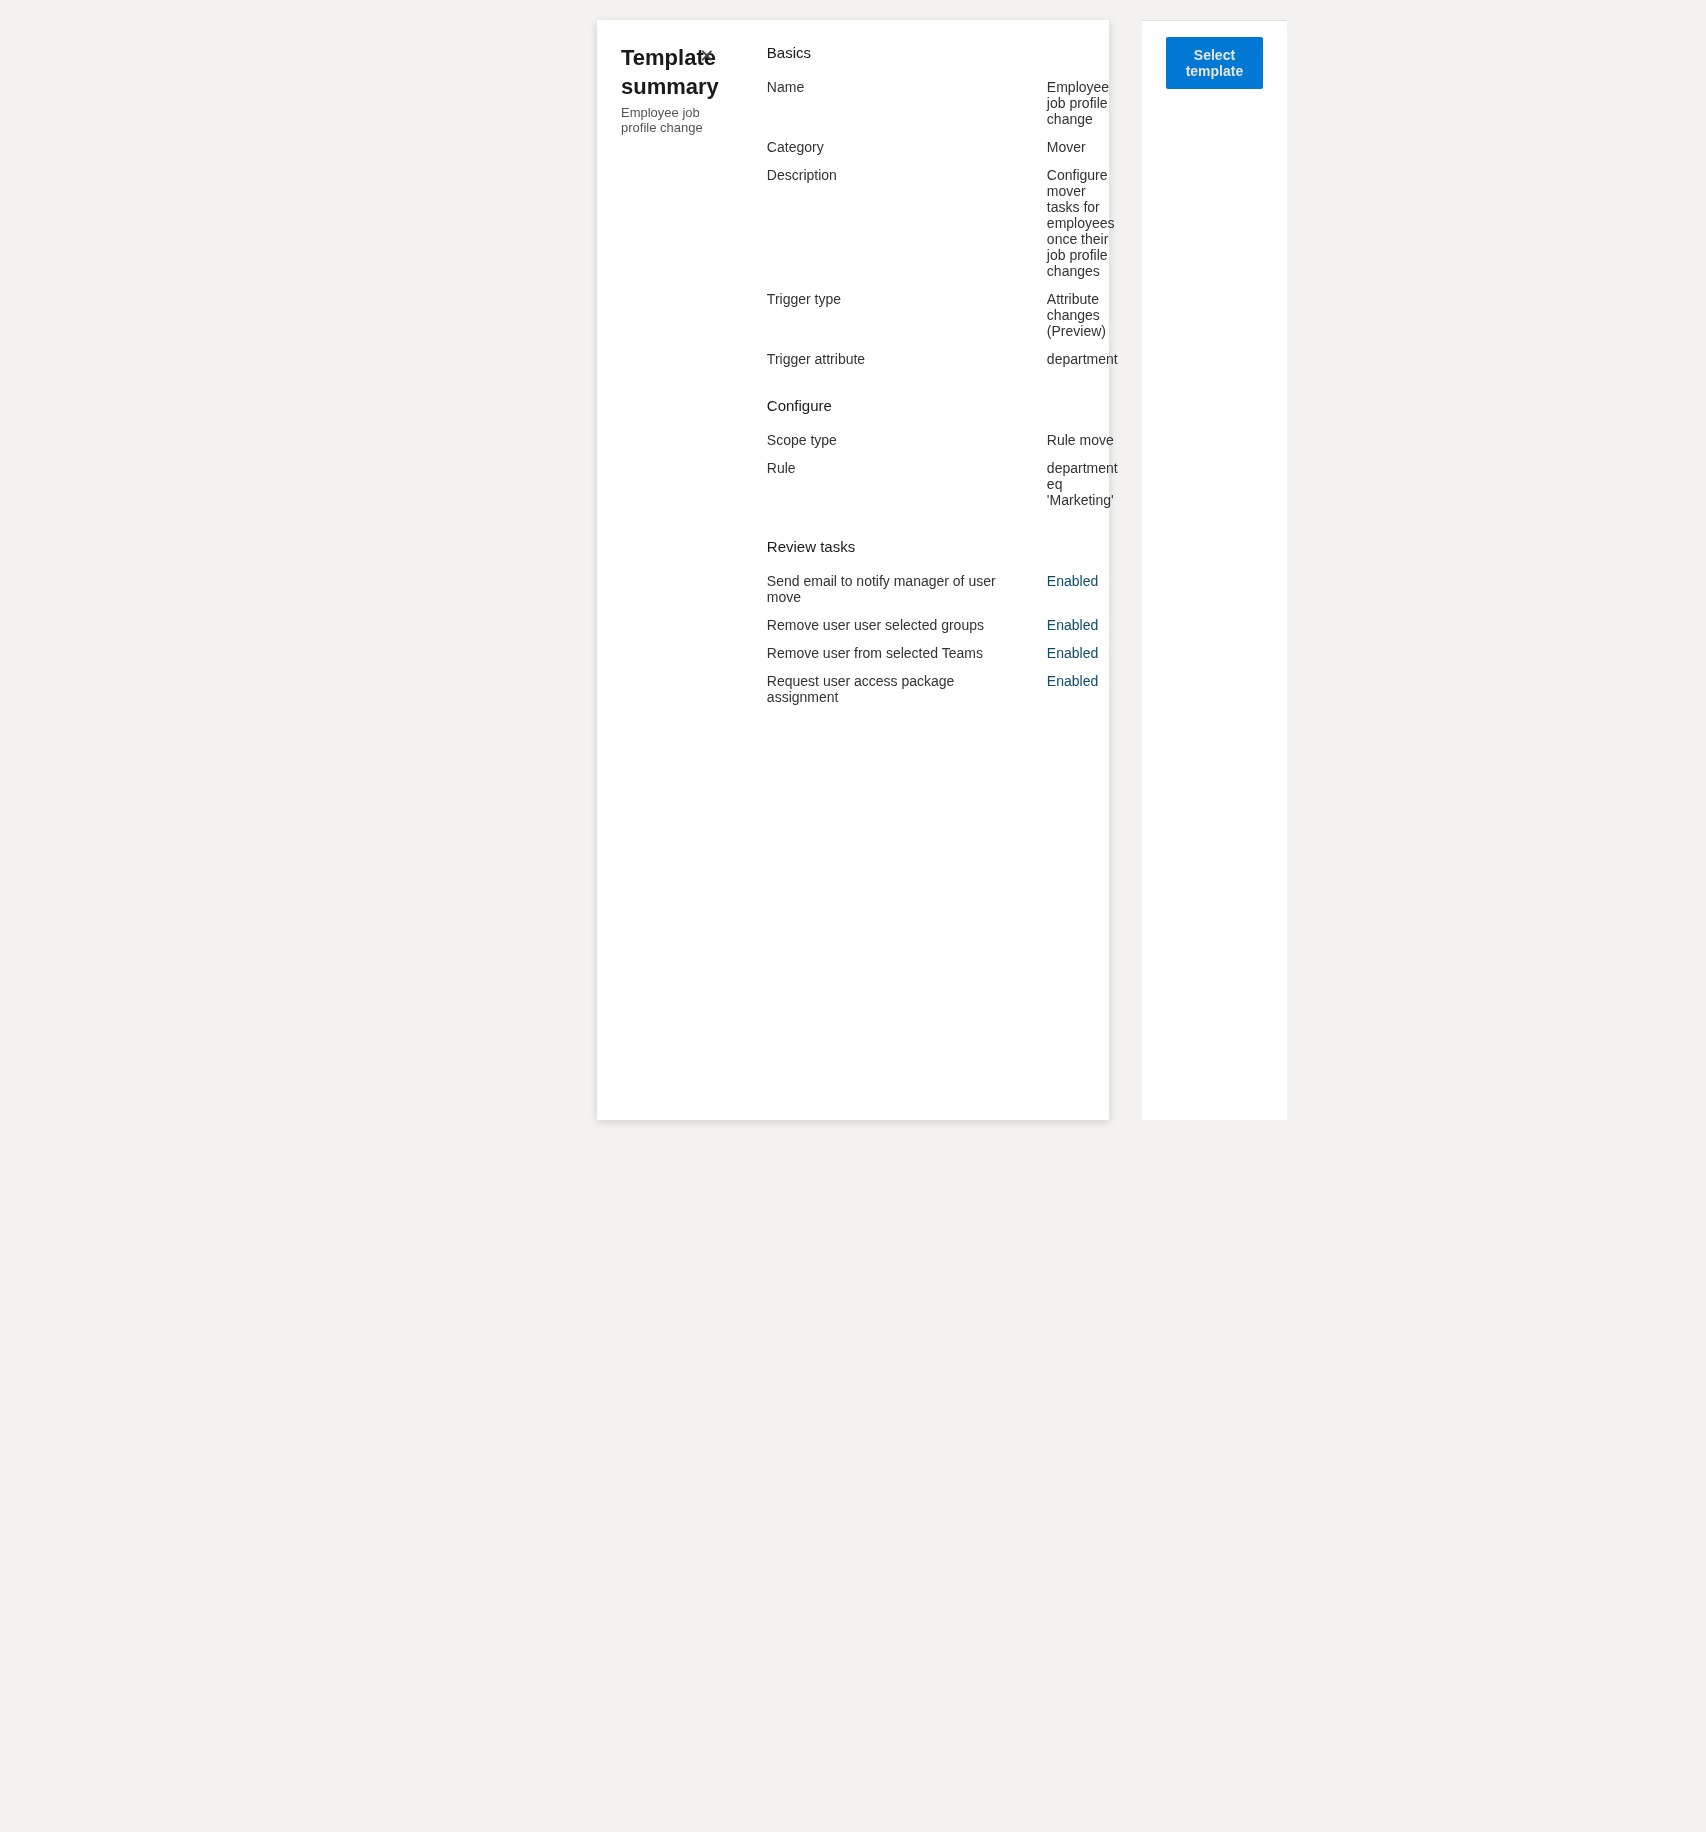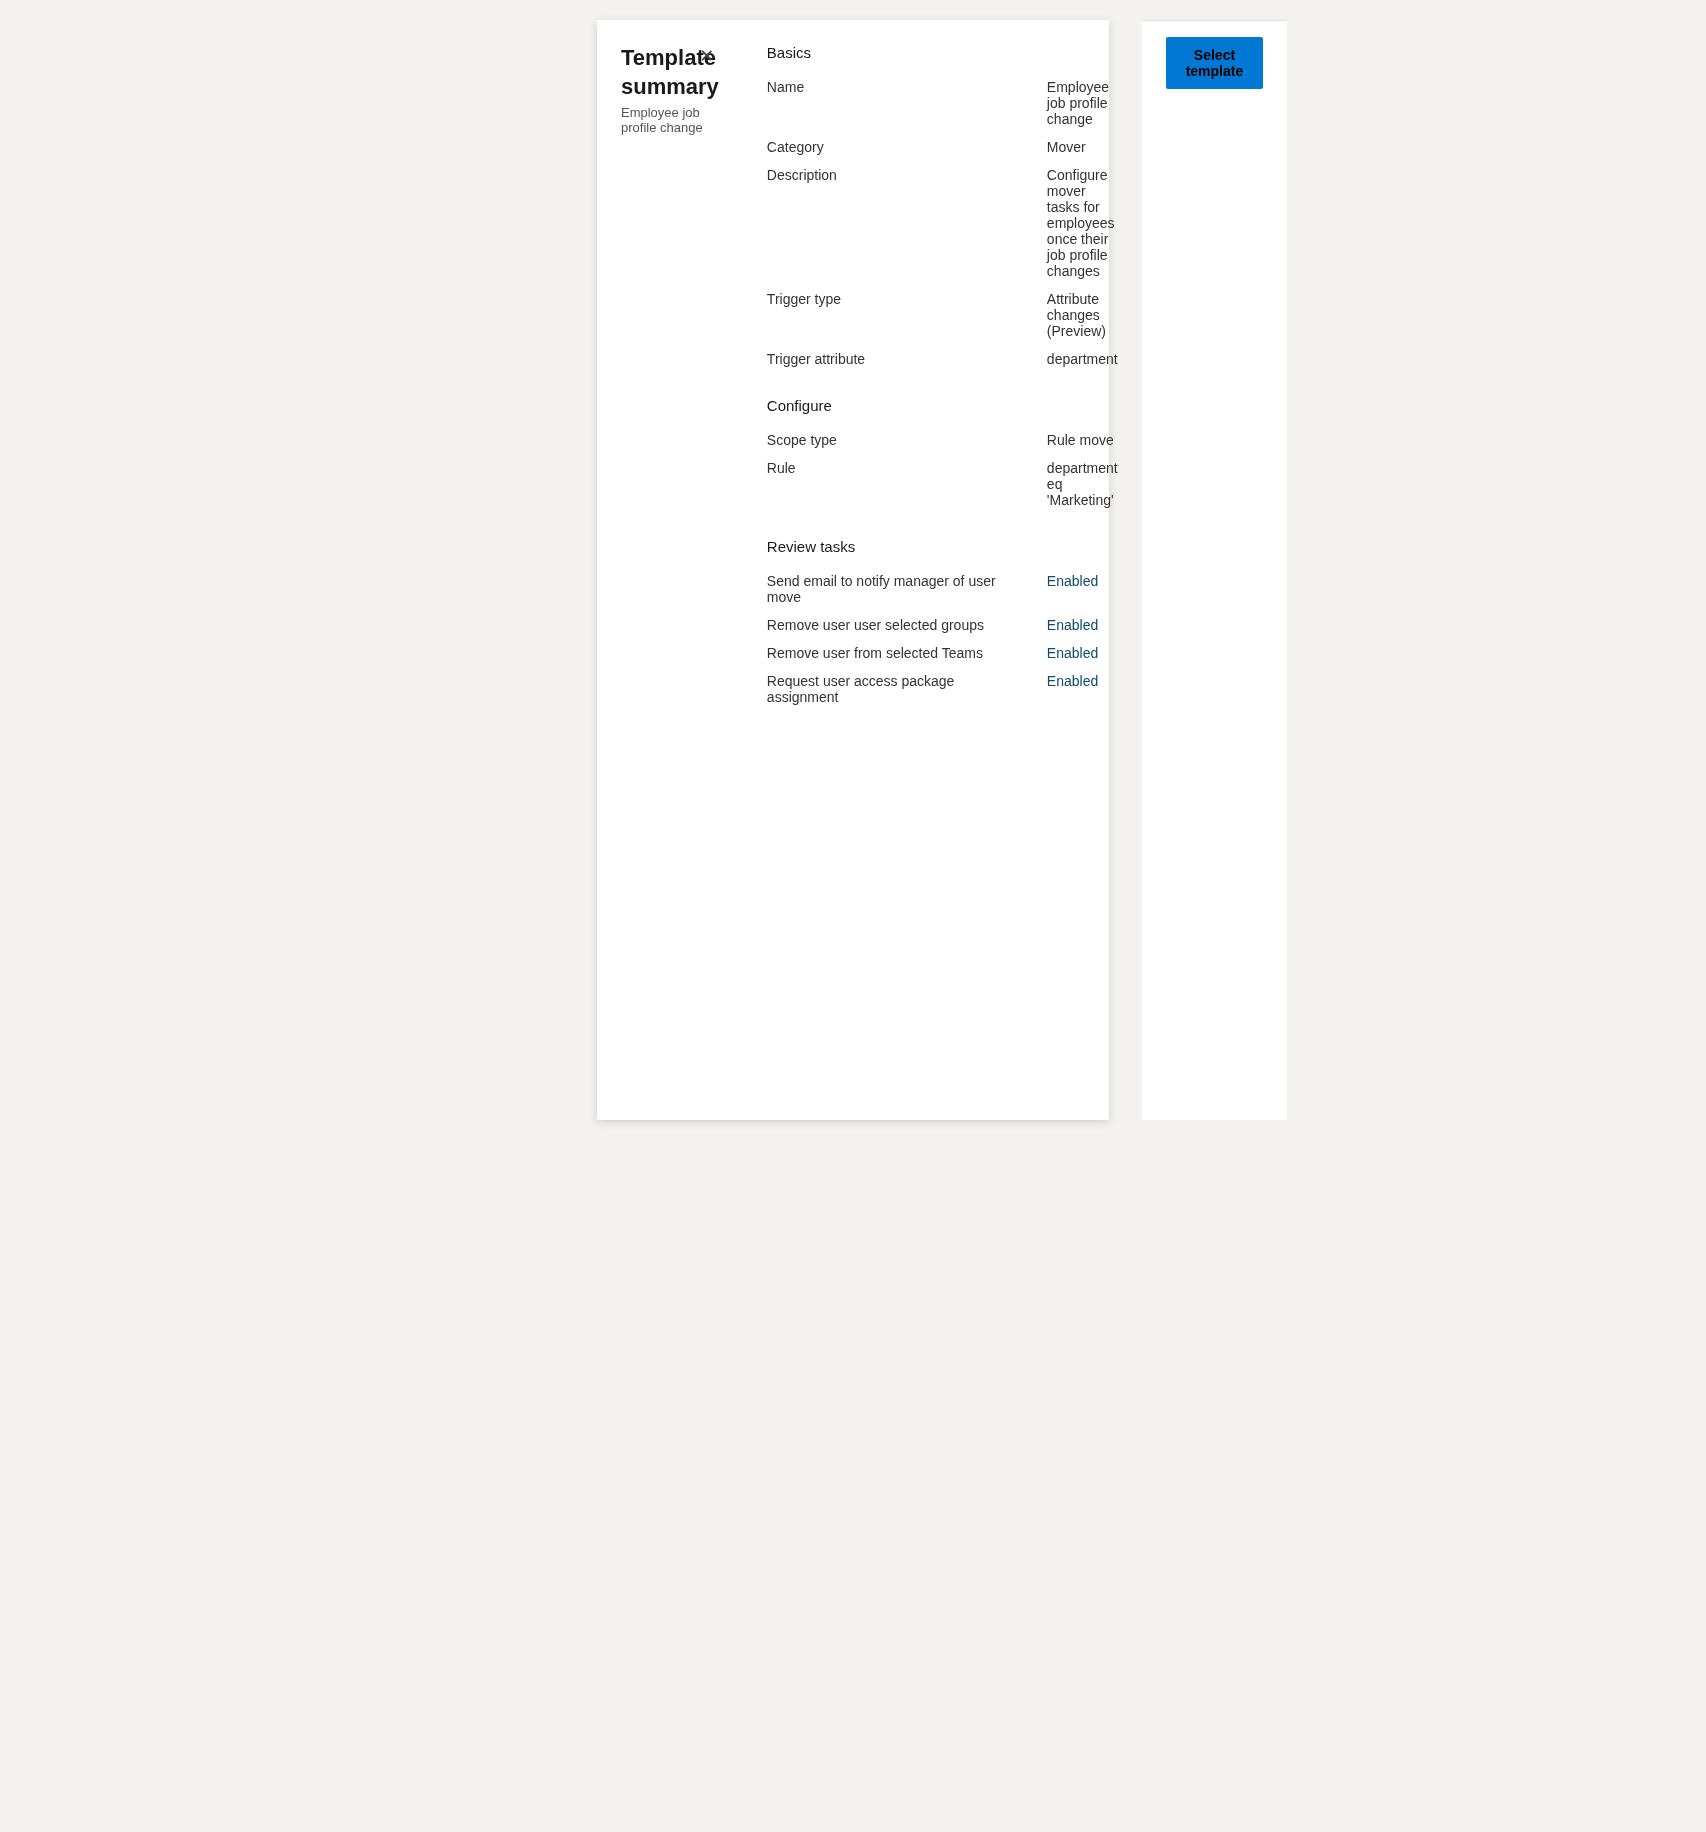--- a/index.html
+++ b/index.html
@@ -107,21 +107,21 @@
     }
 
     .panel-footer {
       padding: 16px 24px;
       border-top: 1px solid #e0e0e0;
       background: #ffffff;
     }
 
     .select-template-btn {
       background: #0078d4;
-      color: #000000;
+      color: #e5e5e5;
       border: none;
       padding: 10px 20px;
       font-size: 14px;
       font-weight: 600;
       cursor: pointer;
       border-radius: 2px;
     }
   </style>
 </head>
 <body>

